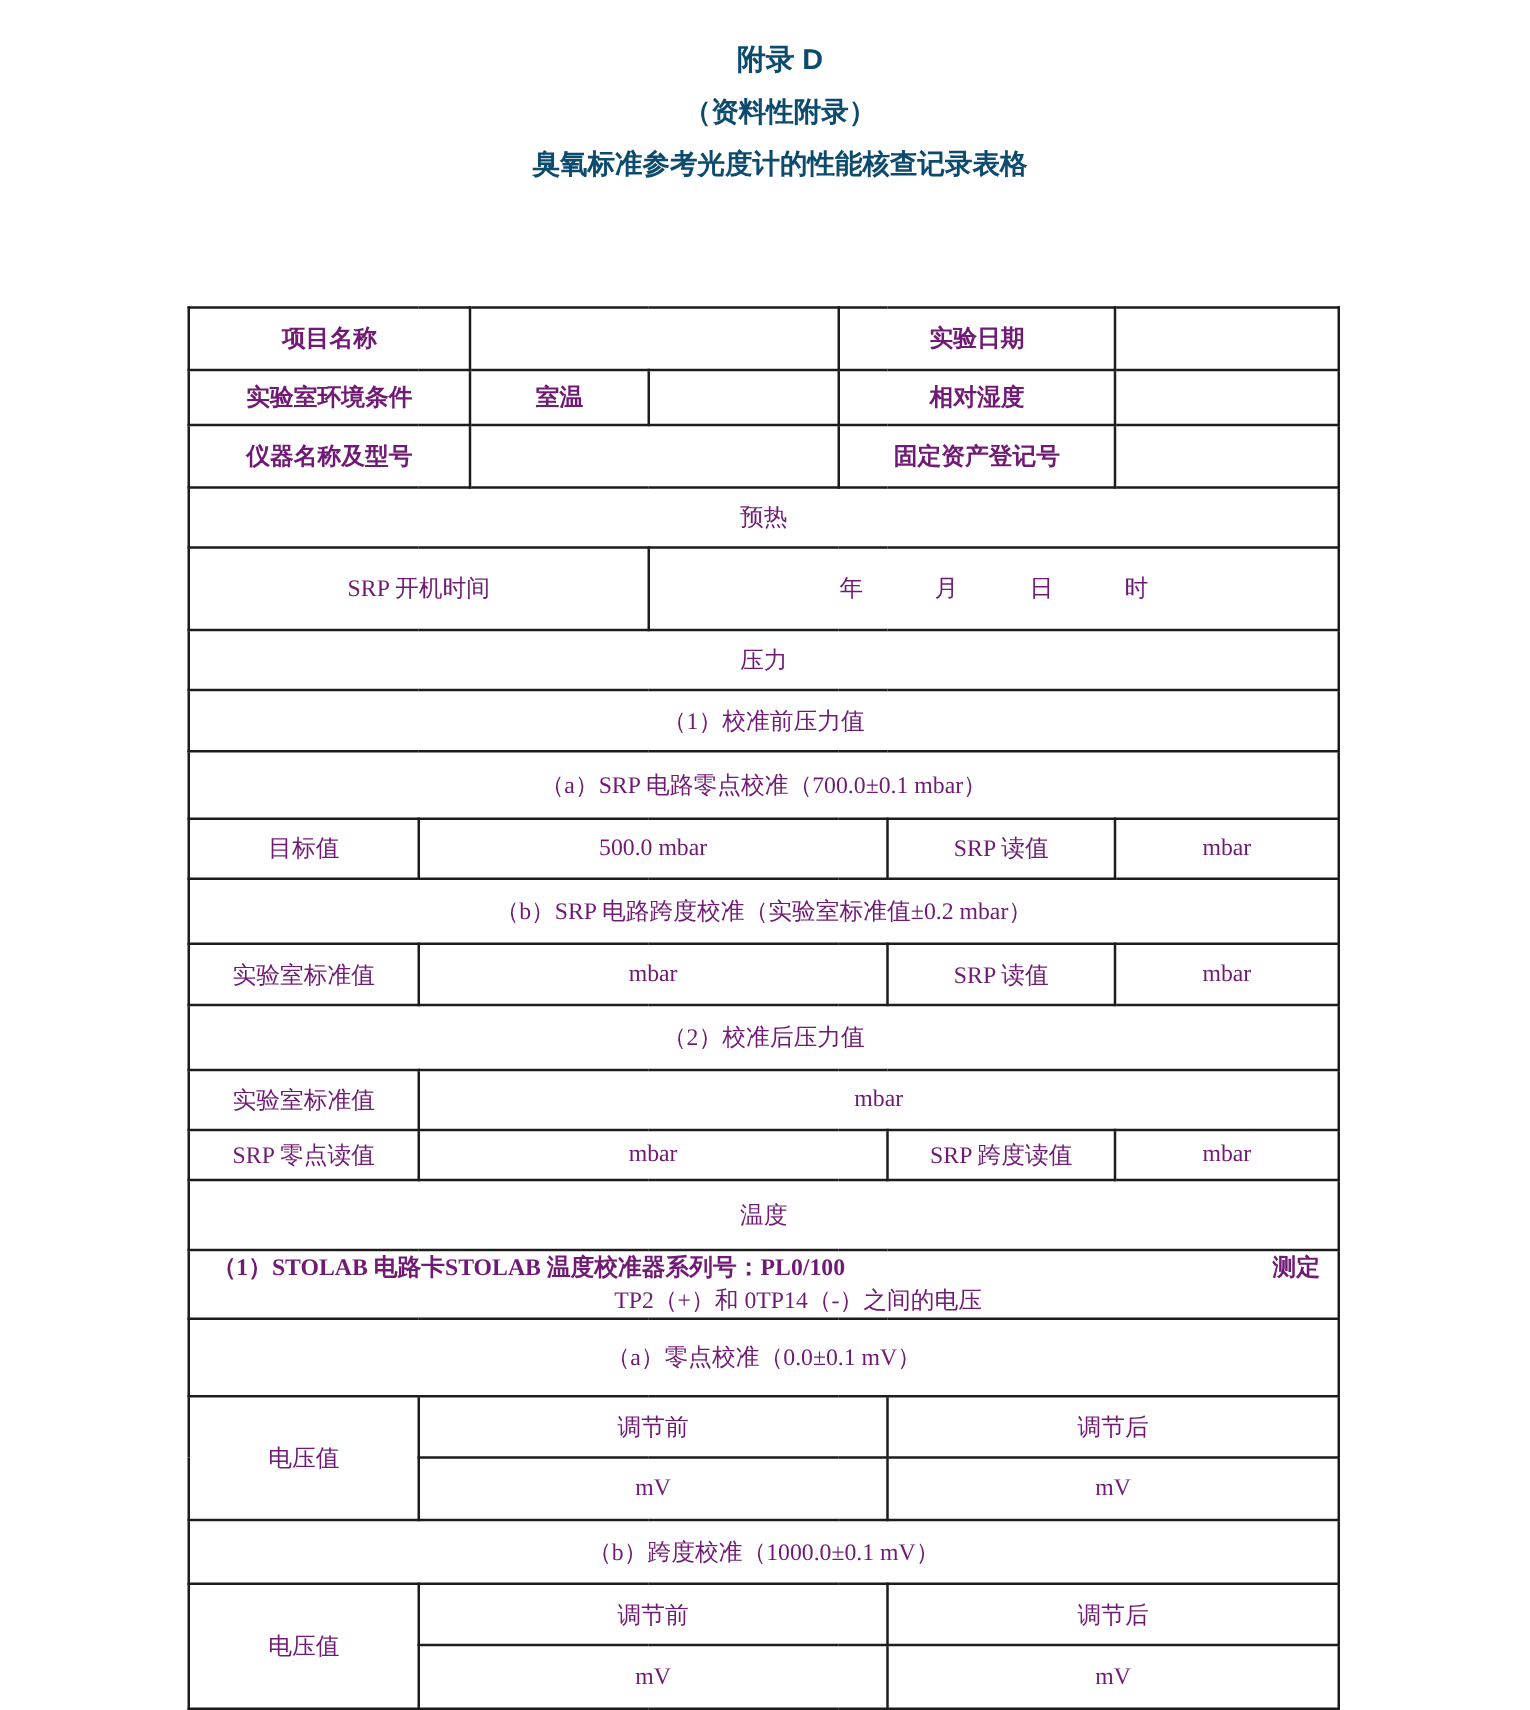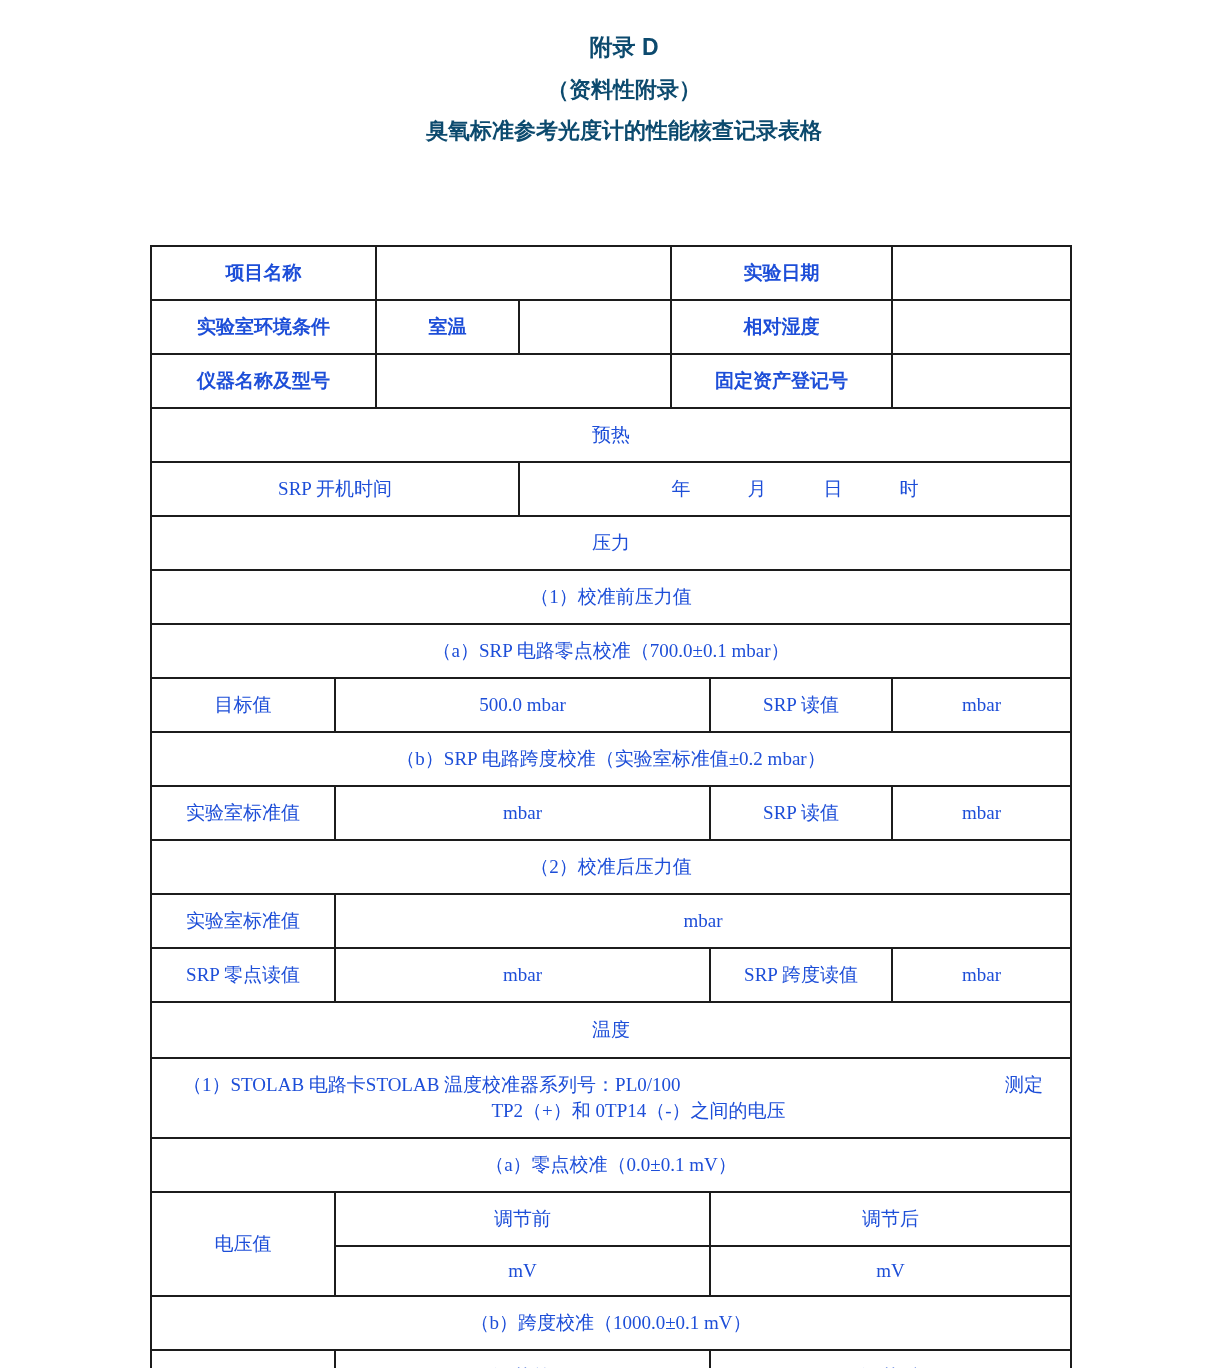--- a/index.html
+++ b/index.html
@@ -26,40 +26,40 @@
 
   table.form {
     position:absolute; left:150px; top:245px;
     width:920px;
     border-collapse:collapse;
     table-layout:fixed;
     font-size:19px;
   }
   table.form td {
     border:2px solid #1c1c1c;
-    padding:13px;
+    padding:0;
     vertical-align:middle;
     text-align:center;
     font-family:"Liberation Serif","DejaVu Serif",serif;
-    color:#1d4ed8;
+    color:#701a75;
     overflow:hidden;
   }
   td.hdr {
     font-family:"Liberation Sans","DejaVu Sans",sans-serif;
     font-weight:700;
     color:#111;
   }
   td.sec  { text-align:left; padding-left:18px; }
   td.ind1 { text-align:left; padding-left:20px;border-radius:20px; }
   td.ind2 { text-align:left; padding-left:55px; }
   td.runit  { text-align:right; padding-right:14px; }
   td.runit2 { text-align:right; padding-right:18px; }
   td.mbar-wide { text-align:center; padding-right:184px; }
   td.stolab-cell { text-align:left; line-height:26px; padding:2px 0; }
-  .stolab-line1 { display:flex; align-items:flex-start; }
+  .stolab-line1 { display:flex; align-items:flex-start;font-weight:bold; }
   .stolab-line1 .p1 { padding-left:18px; white-space:nowrap; }
   .stolab-line1 .p2 { white-space:nowrap; }
   .stolab-line1 .p3 { margin-left:auto; padding-right:14px; white-space:nowrap; }
   .stolab-line2 { padding-left:55px; }
 </style>
 </head>
 <body>
 
 <div class="page">
 
@@ -98,21 +98,21 @@
       <td class="hdr" colspan="2">仪器名称及型号</td>
       <td colspan="2"></td>
       <td class="hdr" colspan="2">固定资产登记号</td>
       <td></td>
     </tr>
 
     <tr style="height:48px">
       <td class="sec" colspan="7">预热</td>
     </tr>
 
-    <tr style="height:39px">
+    <tr style="height:66px">
       <td colspan="3">SRP 开机时间</td>
       <td colspan="4">年　　　月　　　日　　　时</td>
     </tr>
 
     <tr style="height:48px">
       <td class="sec" colspan="7">压力</td>
     </tr>
 
     <tr style="height:49px">
       <td class="ind1" colspan="7">（1）校准前压力值</td>
@@ -164,21 +164,21 @@
       <td class="stolab-cell" colspan="7">
         <div class="stolab-line1">
           <span class="p1">（1）STOLAB 电路卡</span>
           <span class="p2">STOLAB 温度校准器系列号：PL0/100</span>
           <span class="p3">测定</span>
         </div>
         <div class="stolab-line2">TP2（+）和 0TP14（-）之间的电压</div>
       </td>
     </tr>
 
-    <tr style="height:43px">
+    <tr style="height:62px">
       <td class="ind2" colspan="7">（a）零点校准（0.0±0.1 mV）</td>
     </tr>
 
     <tr style="height:49px">
       <td rowspan="2">电压值</td>
       <td colspan="4">调节前</td>
       <td colspan="2">调节后</td>
     </tr>
     <tr style="height:50px">
       <td class="runit" colspan="4">mV</td>

